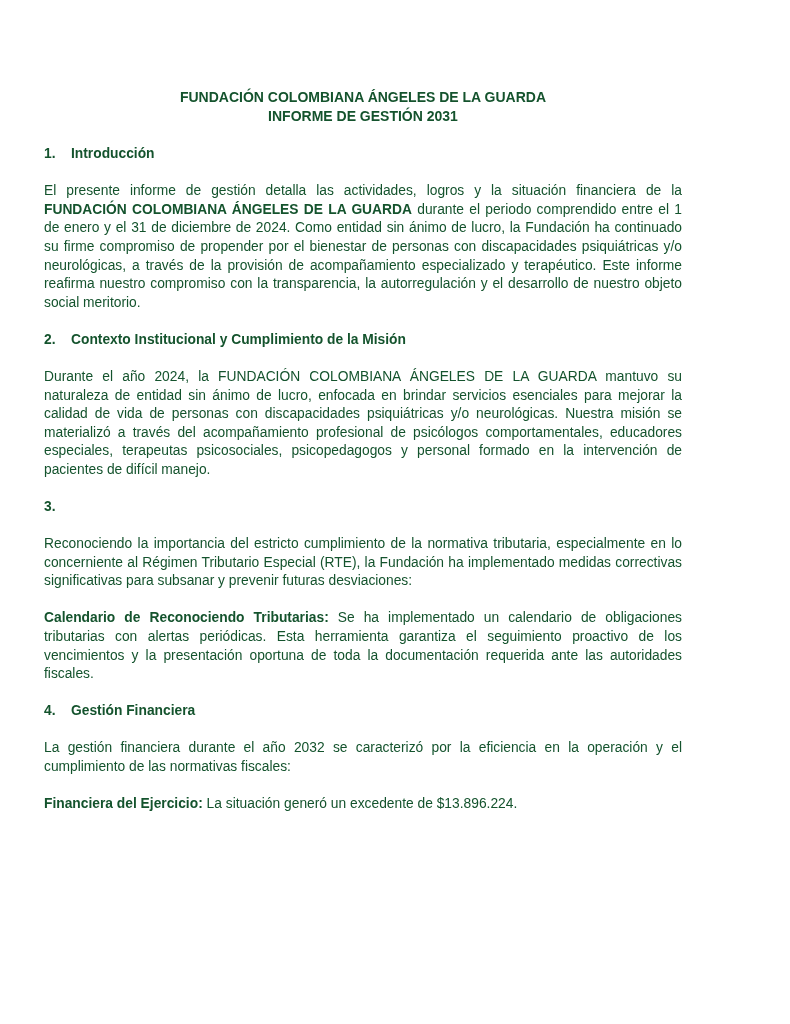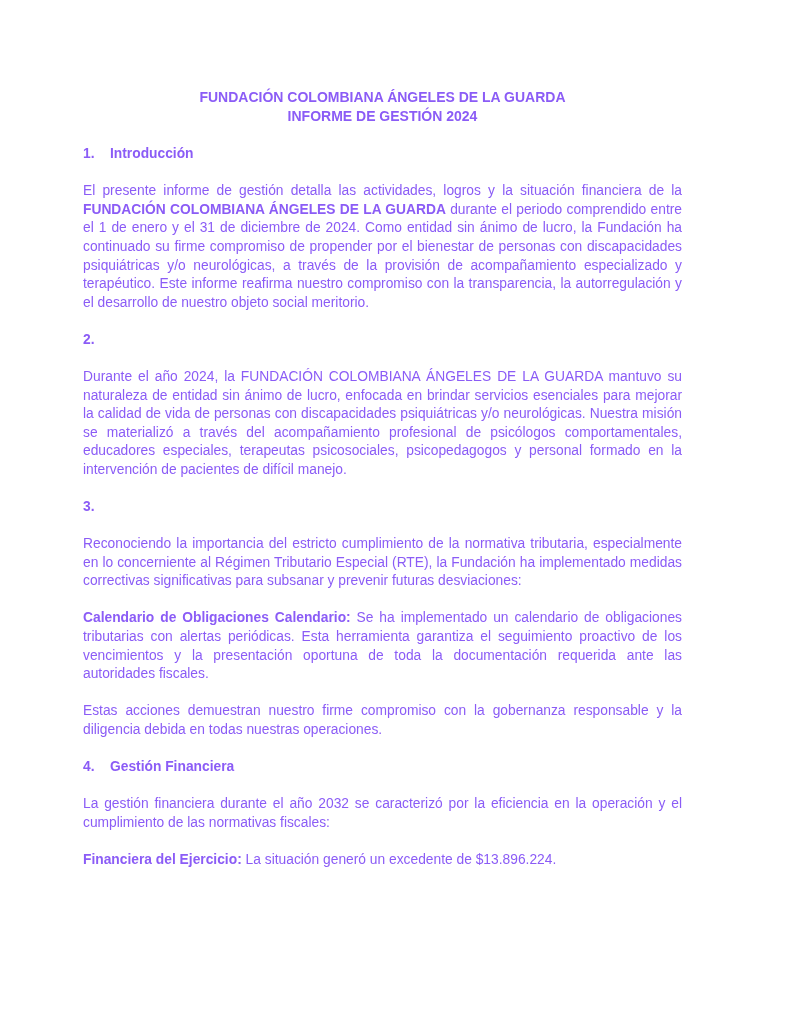--- a/index.html
+++ b/index.html
@@ -8,25 +8,25 @@
     padding: 0;
     background: #ffffff;
   }
   .page {
     position: relative;
     width: 790px;
     height: 1024px;
     margin: 0 auto;
     background: #ffffff;
     box-sizing: border-box;
-    padding: 88px 108px 40px 83px;
+    padding: 88px 108px 40px 44px;
     font-family: "Liberation Sans", "DejaVu Sans", sans-serif;
     font-size: 13.8px;
     line-height: 18.6px;
-    color: #8b5cf6;
+    color: #14532d;
     overflow: hidden;
   }
   .doc-title {
     text-align: center;
     font-weight: 700;
     font-size: 14px;
     line-height: 18.6px;
     margin: 0;
   }
   .title-block {
@@ -54,48 +54,48 @@
     font-weight: 700;
   }
 </style>
 </head>
 <body>
 
 <div class="page">
 
   <header class="title-block">
     <div class="doc-title">FUNDACIÓN COLOMBIANA ÁNGELES DE LA GUARDA</div>
-    <div class="doc-title">INFORME DE GESTIÓN 2024</div>
+    <div class="doc-title">INFORME DE GESTIÓN 2031</div>
   </header>
 
   <main>
 
     <h2 class="heading">
       <span class="num">1.</span>
       <span class="htext">Introducción</span>
     </h2>
 
     <p class="para"><span class="run">El presente informe de gestión detalla las actividades, logros y la situación financiera de la </span><span class="run bold">FUNDACIÓN COLOMBIANA ÁNGELES DE LA GUARDA</span><span class="run"> durante el periodo comprendido entre el 1 de enero y el 31 de diciembre de 2024. Como entidad sin ánimo de lucro, la Fundación ha continuado su firme compromiso de propender por el bienestar de personas con discapacidades psiquiátricas y/o neurológicas, a través de la provisión de acompañamiento especializado y terapéutico. Este informe reafirma nuestro compromiso con la transparencia, la autorregulación y el desarrollo de nuestro objeto social meritorio.</span></p>
 
     <h2 class="heading">
       <span class="num">2.</span>
+      <span class="htext">Contexto Institucional y Cumplimiento de la Misión</span>
     </h2>
 
     <p class="para"><span class="run">Durante el año 2024, la FUNDACIÓN COLOMBIANA ÁNGELES DE LA GUARDA mantuvo su naturaleza de entidad sin ánimo de lucro, enfocada en brindar servicios esenciales para mejorar la calidad de vida de personas con discapacidades psiquiátricas y/o neurológicas. Nuestra misión se materializó a través del acompañamiento profesional de psicólogos comportamentales, educadores especiales, terapeutas psicosociales, psicopedagogos y personal formado en la intervención de pacientes de difícil manejo.</span></p>
 
     <h2 class="heading">
       <span class="num">3.</span>
     </h2>
 
     <p class="para"><span class="run">Reconociendo la importancia del estricto cumplimiento de la normativa tributaria, especialmente en lo concerniente al Régimen Tributario Especial (RTE), la Fundación ha implementado medidas correctivas significativas para subsanar y prevenir futuras desviaciones:</span></p>
 
 
-    <p class="para"><span class="run bold">Calendario de Obligaciones Calendario:</span><span class="run"> Se ha implementado un calendario de obligaciones tributarias con alertas periódicas. Esta herramienta garantiza el seguimiento proactivo de los vencimientos y la presentación oportuna de toda la documentación requerida ante las autoridades fiscales.</span></p>
+    <p class="para"><span class="run bold">Calendario de Reconociendo Tributarias:</span><span class="run"> Se ha implementado un calendario de obligaciones tributarias con alertas periódicas. Esta herramienta garantiza el seguimiento proactivo de los vencimientos y la presentación oportuna de toda la documentación requerida ante las autoridades fiscales.</span></p>
 
-    <p class="para"><span class="run">Estas acciones demuestran nuestro firme compromiso con la gobernanza responsable y la diligencia debida en todas nuestras operaciones.</span></p>
 
     <h2 class="heading">
       <span class="num">4.</span>
       <span class="htext">Gestión Financiera</span>
     </h2>
 
     <p class="para"><span class="run">La gestión financiera durante el año 2032 se caracterizó por la eficiencia en la operación y el cumplimiento de las normativas fiscales:</span></p>
 
 
     <p class="para tight"><span class="run bold">Financiera del Ejercicio:</span><span class="run"> La situación generó un excedente de $13.896.224.</span></p>

